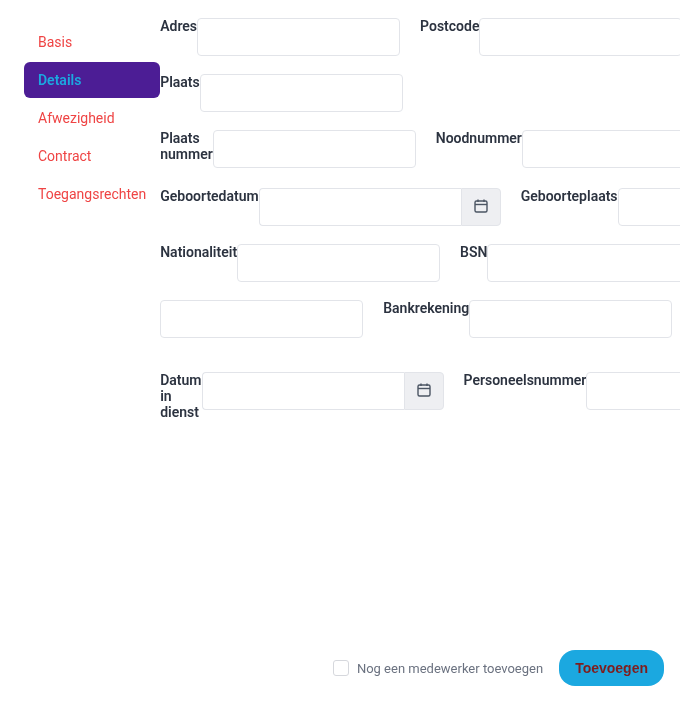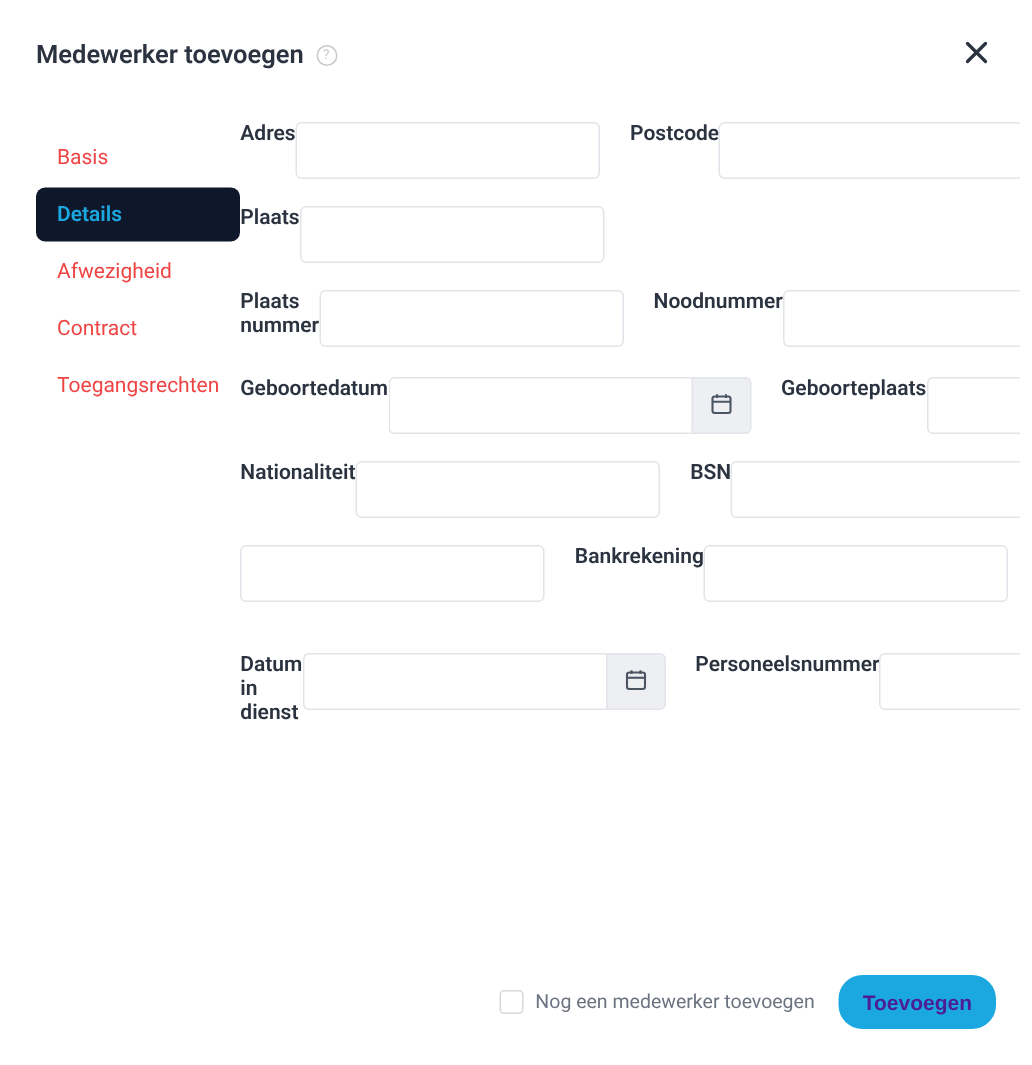--- a/index.html
+++ b/index.html
@@ -63,21 +63,21 @@
   }
   .sidebar-item {
     padding: 10px 14px;
     font-size: 14px;
     color: #ef4444;
     border-radius: 6px;
     cursor: pointer;
     margin-bottom: 2px;
   }
   .sidebar-item.active {
-    background: #0f172a;
+    background: #4c1d95;
     color: #1ba8e0;
     font-weight: 600;
   }
   .form-scroll {
     flex: 1 1 auto;
     overflow-y: auto;
     padding-right: 14px;
     padding-bottom: 20px;
   }
   
@@ -152,47 +152,34 @@
   .checkbox {
     width: 16px; height: 16px;
     border: 1px solid #d6d8dd;
     border-radius: 3px;
     background: #fff;
     display: inline-block;
     cursor: pointer;
   }
   .primary-btn {
     background: #1ba8e0;
-    color: #4c1d95;
+    color: #7f1d1d;
     border: none;
     border-radius: 16px;
     padding: 10px 16px;
     font-size: 14px;
     font-weight: 600;
     cursor: pointer;
   }
 </style>
 </head>
 <body>
 
 <div class="modal">
 
-  <div class="header">
-    <div class="title-wrap">
-      <span class="title">Medewerker toevoegen</span>
-      <span class="help-icon">?</span>
-    </div>
-    <button class="close-btn">
-      <span>
-        <svg width="18" height="18" viewBox="0 0 18 18">
-            <path d="M3 3 L15 15 M15 3 L3 15" stroke="#2c3340" stroke-width="2.2" stroke-linecap="round"></path>
-          </svg>
-      </span>
-    </button>
-  </div>
 
   <div class="body">
 
     <nav class="sidebar">
       <div class="sidebar-item">
         <span>Basis</span>
       </div>
       <div class="sidebar-item active">
         <span>Details</span>
       </div>

